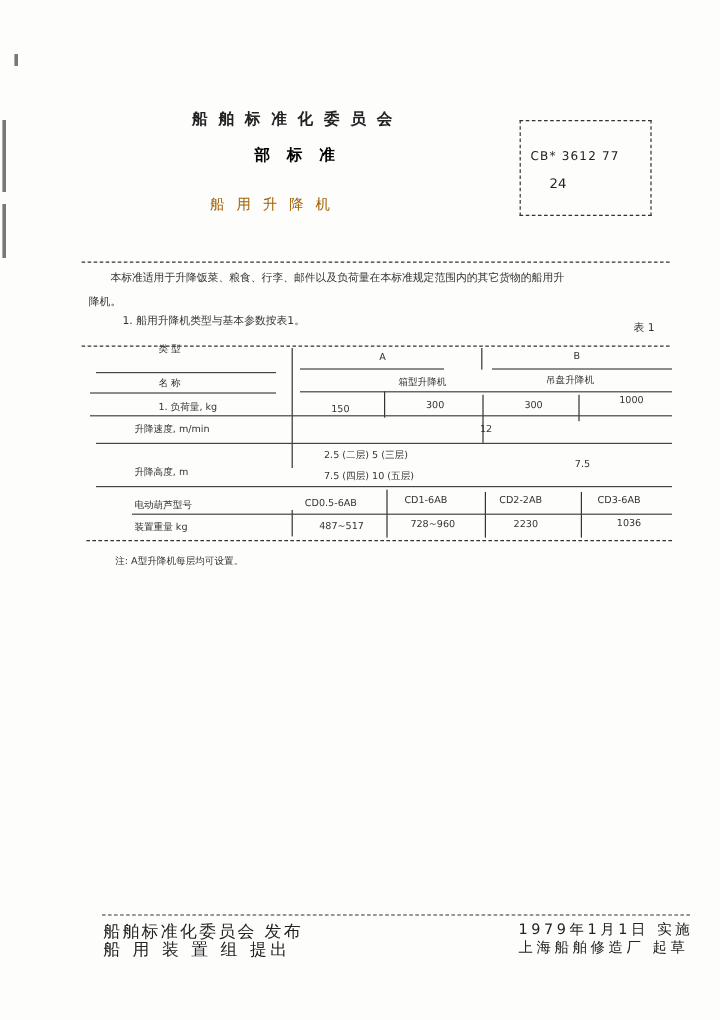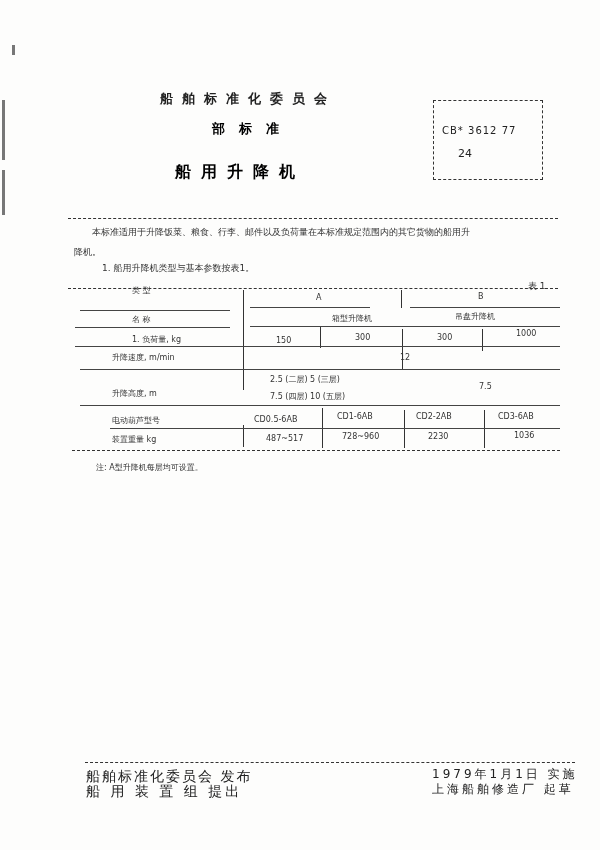--- a/index.html
+++ b/index.html
@@ -3,21 +3,21 @@
 <meta charset="utf-8">
 <style>
   html, body { margin:0; padding:0; }
   body {
     width:600px; height:850px; background:#fdfdfc; position:relative; overflow:hidden;
     font-family: "DejaVu Sans", sans-serif; color:#1a1a1a;
   }
   .abs { position:absolute; }
   .hdr-org { left:160px; top:90px; width:200px; font-size:13px; letter-spacing:9px; font-weight:bold; color:#222; }
   .hdr-sub { left:212px; top:120px; width:120px; font-size:13px; letter-spacing:14px; font-weight:bold; color:#000000; }
-  .title { left:175px; top:162px; width:200px; font-size:16px; letter-spacing:10px; font-weight:bold; color:#000000; }
+  .title { left:175px; top:162px; width:200px; font-size:12px; letter-spacing:10px; font-weight:normal; color:#a16207; }
   .stdbox { left:433px; top:100px; width:108px; height:78px; border:1px dashed #333; }
   .stdno { left:442px; top:125px; width:100px; font-size:10px; color:#222; letter-spacing:1px; }
   .stdpage { left:458px; top:147px; font-size:11px; color:#222;text-align:center; }
   .dash { border-top:1px dashed #333; height:0; }
   .body-text { font-size:9px; color:#333; line-height:13px; }
   .cell { font-size:8px; color:#333; white-space:nowrap; }
   .vl { width:1px; background:#333; }
   .hl { height:1px; background:#444; }
   .margin-mark { width:3px; background:#777; }
   .foot { font-size:14px; color:#222; letter-spacing:2px; }
@@ -36,21 +36,21 @@
 
 <div class="abs stdbox"></div>
 <div class="abs stdno">CB* 3612  77</div>
 <div class="abs stdpage">24</div>
 
 <div class="abs dash" style="left:68px;top:218px;width:490px;"></div>
 
 <div class="abs body-text" style="left:92px;top:226px;width:480px;">本标准适用于升降饭菜、粮食、行李、邮件以及负荷量在本标准规定范围内的其它货物的船用升</div>
 <div class="abs body-text" style="left:74px;top:246px;">降机。</div>
 <div class="abs body-text" style="left:102px;top:262px;">1. 船用升降机类型与基本参数按表1。</div>
-<div class="abs body-text" style="left:528px;top:280px;text-align:center;">表 1</div>
+<div class="abs body-text" style="left:528px;top:268px;text-align:center;">表 1</div>
 
 <div>
   <div class="abs dash" style="left:68px;top:288px;width:490px;"></div>
 
   <div class="abs vl" style="left:243px;top:290px;height:100px;"></div>
   <div class="abs vl" style="left:401px;top:290px;height:18px;"></div>
   <div class="abs vl" style="left:320px;top:326px;height:22px;"></div>
   <div class="abs vl" style="left:402px;top:329px;height:40px;"></div>
   <div class="abs vl" style="left:482px;top:329px;height:22px;"></div>
   <div class="abs vl" style="left:322px;top:408px;height:40px;"></div>

